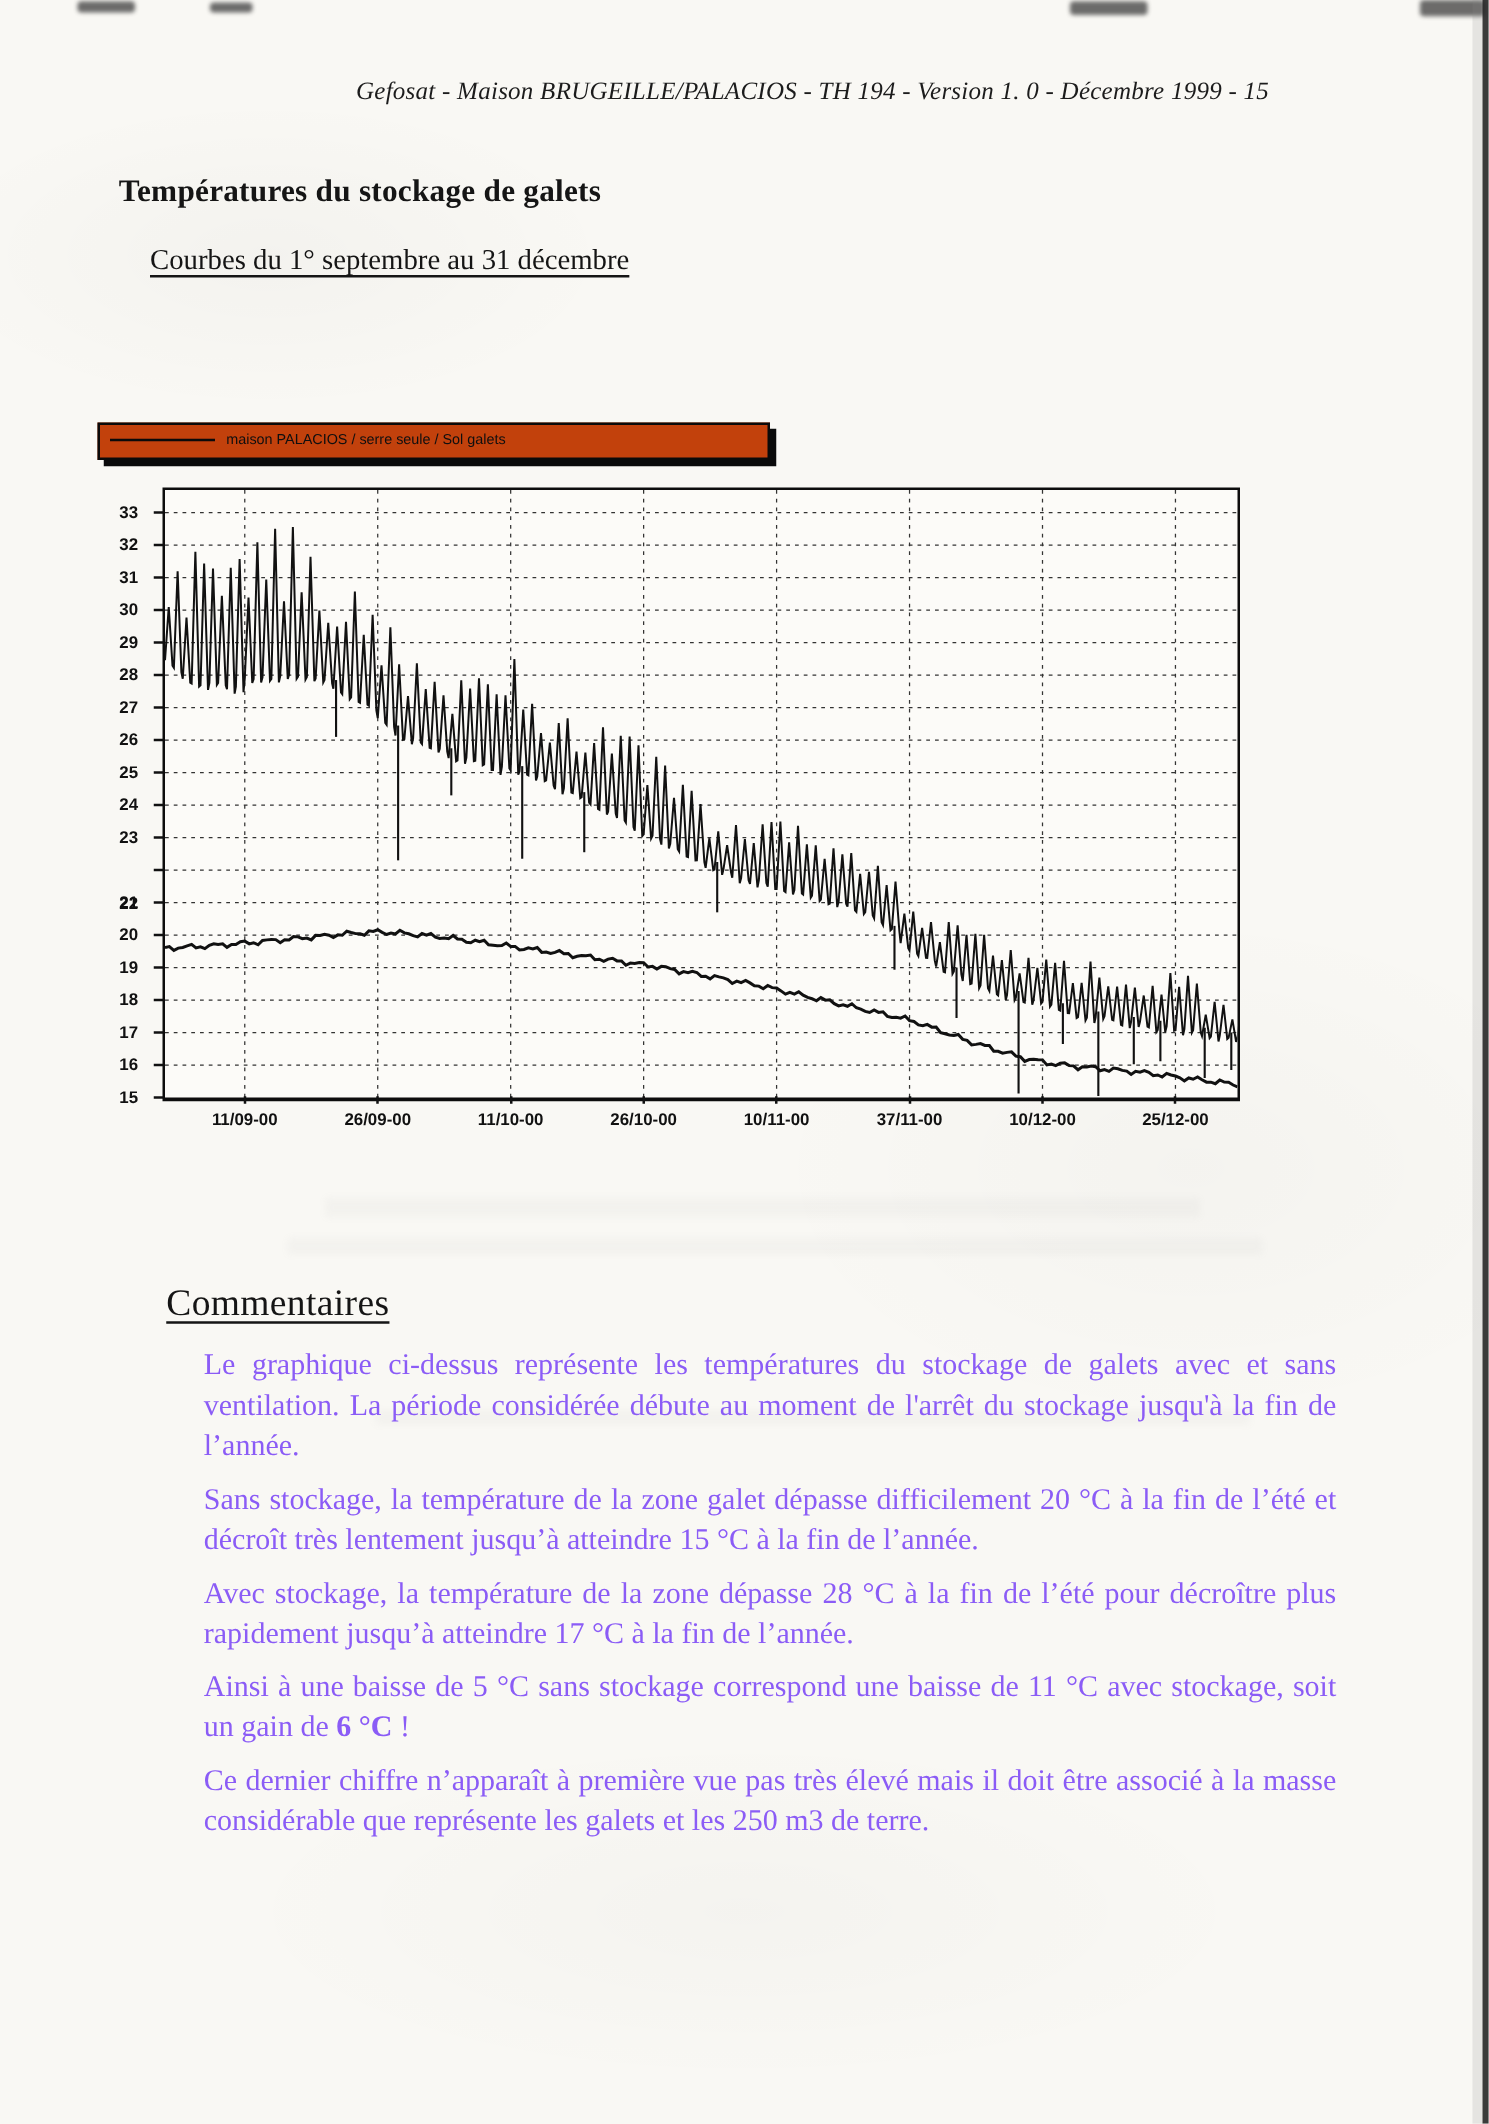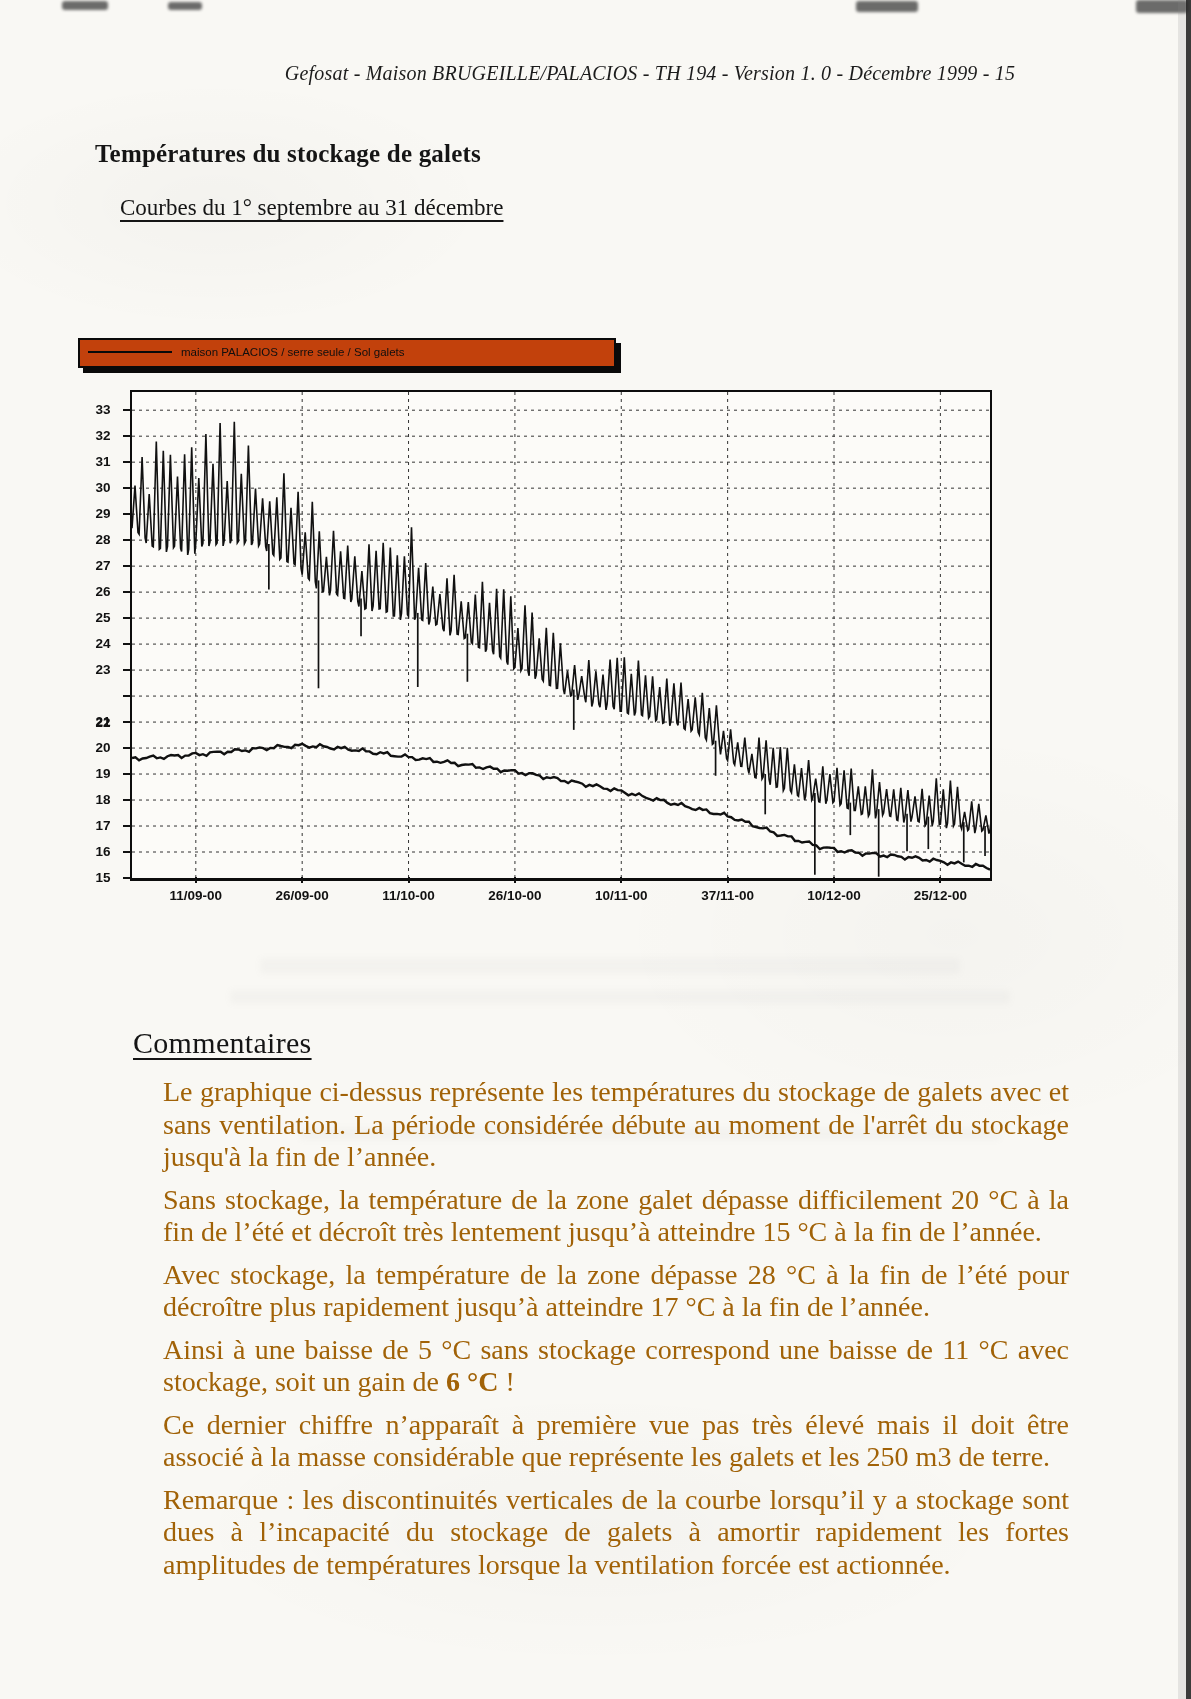--- a/index.html
+++ b/index.html
@@ -47,21 +47,21 @@
     position:absolute;transform:translateX(-50%);white-space:nowrap;
     font-family:"Liberation Sans", sans-serif;font-size:13.5px;font-weight:bold;color:#111;
   }
   .xtick-mark{position:absolute;width:2px;height:6px;background:#111;}
   #comments-heading{
     left:133px;top:1026px;font-size:30px;letter-spacing:0.3px;
     text-decoration:underline;text-underline-offset:5px;text-decoration-thickness:2px;
   }
   #comments-body{
     left:163px;top:1076px;width:906px;
-    font-size:28px;line-height:32.5px;text-align:justify;color:#a16207;font-family:Liberation Serif, serif;
+    font-size:24px;line-height:32.5px;text-align:justify;color:#8b5cf6;font-family:Liberation Serif, serif;
   }
   #comments-body p{margin:0 0 10px 0;}
   .smudge{position:absolute;background:#3c3c3c;filter:blur(1.5px);border-radius:3px;opacity:.75;}
   #right-edge-shadow{position:absolute;right:0;top:0;width:5px;height:1699px;background:#262626;opacity:.9;}
   #right-edge-soft{position:absolute;right:5px;top:0;width:8px;height:1699px;background:#8a8a8a;opacity:.18;}
   .ghost{position:absolute;background:#9a9a9a;filter:blur(3px);opacity:.06;border-radius:2px;}
 </style>
 </head>
 <body>
 
@@ -196,14 +196,13 @@
     <div class="xtick-label" style="left: 810.364px; top: 4px;">25/12-00</div>
   </div>
 
 <div class="abs" id="comments-heading">Commentaires</div>
 <div class="abs" id="comments-body">
     <p><span>Le graphique ci-dessus représente les températures du stockage de galets avec et sans ventilation. La période considérée débute au moment de l'arrêt du stockage jusqu'à la fin de l’année.</span></p>
     <p><span>Sans stockage, la température de la zone galet dépasse difficilement 20 °C à la fin de l’été et décroît très lentement jusqu’à atteindre 15 °C à la fin de l’année.</span></p>
     <p><span>Avec stockage, la température de la zone dépasse 28 °C à la fin de l’été pour décroître plus rapidement jusqu’à atteindre 17 °C à la fin de l’année.</span></p>
     <p><span>Ainsi à une baisse de 5 °C sans stockage correspond une baisse de 11 °C avec stockage, soit un gain de </span><b>6 °C</b><span> !</span></p>
     <p><span>Ce dernier chiffre n’apparaît à première vue pas très élevé mais il doit être associé à la masse considérable que représente les galets et les 250 m3 de terre.</span></p>
-    <p><span>Remarque : les discontinuités verticales de la courbe lorsqu’il y a stockage sont dues à l’incapacité du stockage de galets à amortir rapidement les fortes amplitudes de températures lorsque la ventilation forcée est actionnée.</span></p>
   </div>
 
 </body></html>

